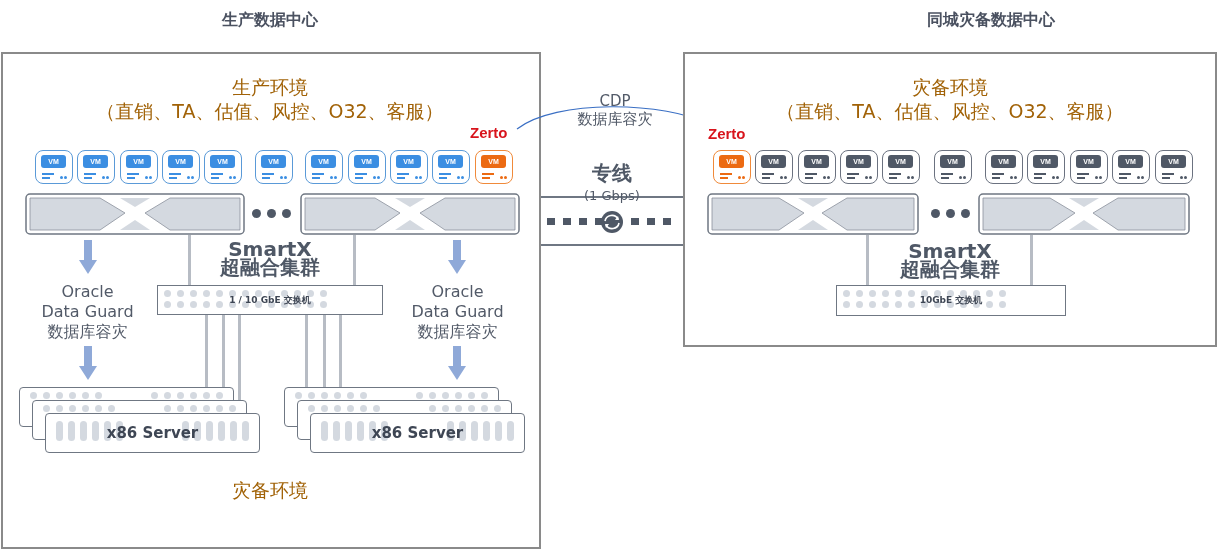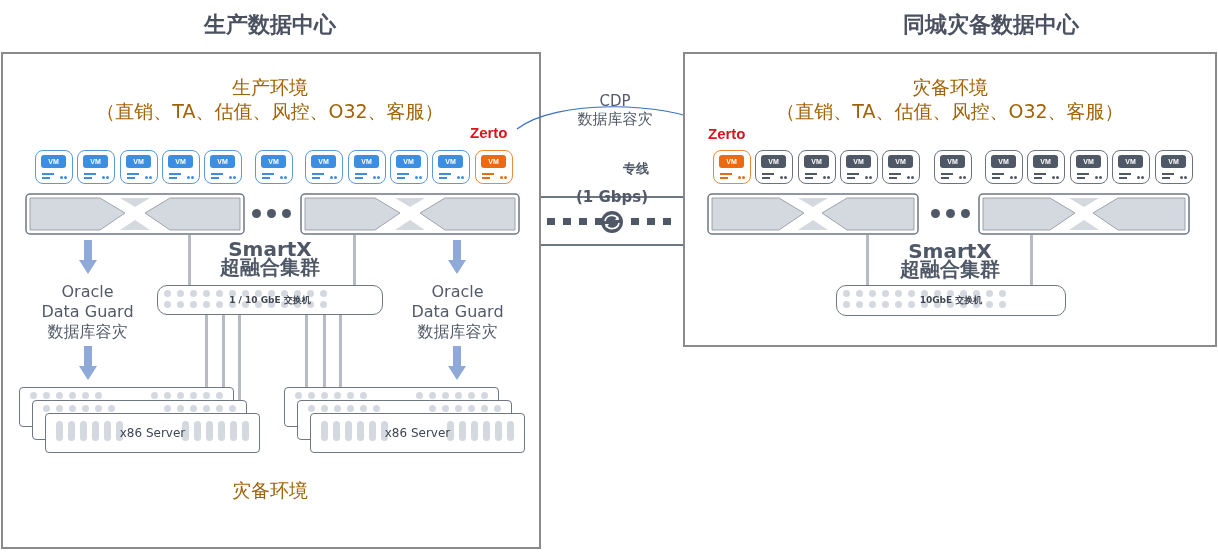--- a/index.html
+++ b/index.html
@@ -1,40 +1,40 @@
 <!DOCTYPE html>
 <html><head>
 <meta charset="utf-8">
 <style>
   html,body{margin:0;padding:0;background:#fff;}
   body{width:1218px;height:552px;position:relative;overflow:hidden;font-family:"DejaVu Sans","Liberation Sans",sans-serif;color:#4d5565;}
   .abs{position:absolute;}
-  .dc-title{font-weight:bold;font-size:22px;color:#4a5160;text-align:center;}
+  .dc-title{font-weight:bold;font-size:16px;color:#4a5160;text-align:center;}
   .panel{position:absolute;border:2px solid #8a8a8a;background:#fff;box-sizing:border-box;}
   .env-title{position:absolute;text-align:center;font-size:19px;color:#a16207;line-height:24px;}
   .vm{position:absolute;width:38px;height:34px;border:1.5px solid #5a9ad8;border-radius:8px;box-sizing:border-box;background:#fff;}
   .vm .scr{position:absolute;left:5px;top:4px;width:25px;height:13px;border-radius:3px;background:#3b8ee2;color:#fff;font-size:7px;font-weight:bold;text-align:center;line-height:13px;font-family:"Liberation Sans",sans-serif;}
   .vm .l1{position:absolute;left:6px;top:22px;width:12px;height:2px;background:#3b8ee2;}
   .vm .l2{position:absolute;left:6px;top:26px;width:8px;height:2px;background:#3b8ee2;}
   .vm .d1,.vm .d2{position:absolute;top:25px;width:3px;height:3px;border-radius:50%;background:#3b8ee2;}
   .vm .d1{left:24px}.vm .d2{left:28px}
   .vm.orange{border-color:#f08a3a;}
   .vm.orange .scr,.vm.orange .l1,.vm.orange .l2,.vm.orange .d1,.vm.orange .d2{background:#ec6a12;}
   .vm.gray{border-color:#6b7280;}
   .vm.gray .scr,.vm.gray .l1,.vm.gray .l2,.vm.gray .d1,.vm.gray .d2{background:#4f5866;}
   .node{position:absolute;}
   .ellipsis{position:absolute;display:flex;gap:6px;}
   .ellipsis span{width:9px;height:9px;border-radius:50%;background:#4f5866;display:block;}
   .smartx{position:absolute;text-align:center;font-weight:bold;font-size:20px;color:#4f5866;line-height:18px;}
-  .switch{position:absolute;border:1.5px solid #6f7783;border-radius:10px;background:#fff;box-sizing:border-box;}
+  .switch{position:absolute;border:1.5px solid #6f7783;border-radius:0;background:#fff;box-sizing:border-box;}
   .switch .lbl{position:absolute;left:0;right:0;top:0;bottom:0;display:flex;align-items:center;justify-content:center;font-size:9px;font-weight:bold;color:#3e4654;}
   .vline{position:absolute;width:3px;background:#b7bcc4;}
   .dg{position:absolute;text-align:center;font-size:16px;color:#525a68;line-height:20px;}
   .server{position:absolute;border:1.5px solid #6f7783;border-radius:4px;background:#fff;box-sizing:border-box;}
-  .server .lbl{position:absolute;left:0;right:0;top:0;bottom:0;display:flex;align-items:center;justify-content:center;font-size:12px;font-weight:normal;color:#3e4654;}
+  .server .lbl{position:absolute;left:0;right:0;top:0;bottom:0;display:flex;align-items:center;justify-content:center;font-size:15px;font-weight:bold;color:#3e4654;}
   .bars{position:absolute;top:7px;display:flex;gap:5px;}
   .bars i{display:block;width:7px;height:20px;border-radius:4px;background:#d4d9e0;}
   .dots{position:absolute;top:4px;display:flex;gap:6px;}
   .dots i{display:block;width:7px;height:7px;border-radius:50%;background:#d4d9e0;}
   .zerto{position:absolute;color:#d8141c;font-weight:bold;font-size:15px;font-family:"Liberation Sans",sans-serif;}
   .link-label{position:absolute;text-align:center;color:#525a68;}
 </style>
 </head>
 <body>
 
@@ -356,22 +356,22 @@
     <rect x="90" y="8" width="8" height="7"></rect>
       <rect x="106" y="8" width="8" height="7"></rect>
       <rect x="122" y="8" width="8" height="7"></rect>
   </g>
   <circle cx="71" cy="12" r="11" fill="#4f5866"></circle>
   <path d="M64 11 A7 7 0 0 1 77 9" stroke="#fff" stroke-width="1.6" fill="none"></path>
   <path d="M78 13 A7 7 0 0 1 65 15" stroke="#fff" stroke-width="1.6" fill="none"></path>
   <path d="M77 6 L78 10 L74 10 Z" fill="#fff"></path>
   <path d="M65 18 L64 14 L68 14 Z" fill="#fff"></path>
 </svg>
-<div class="link-label" style="left:541px;top:160px;width:142px;font-weight:bold;font-size:13px;color:#4f5866;padding-left:24px;">专线</div>
-<div class="link-label" style="left:541px;top:188px;width:142px;font-size:15px;font-weight:bold;">(1 Gbps)</div>
+<div class="link-label" style="left:541px;top:160px;width:142px;font-weight:bold;font-size:20px;color:#4f5866;">专线</div>
+<div class="link-label" style="left:541px;top:188px;width:142px;font-size:13px;">(1 Gbps)</div>
 
 <div class="link-label" style="left:560px;top:92px;width:110px;font-size:15px;line-height:18px;">
   <div>CDP</div>
   <div>数据库容灾</div>
 </div>
 <svg class="abs" style="left:515px;top:105px;" width="210" height="40">
   <path d="M2 24 C 40 -6, 150 -4, 196 20" stroke="#3a6fc4" stroke-width="1.2" fill="none"></path>
   <path d="M190 14 L206 26 L187 25 Z" fill="#3a6fc4"></path>
 </svg>
 

